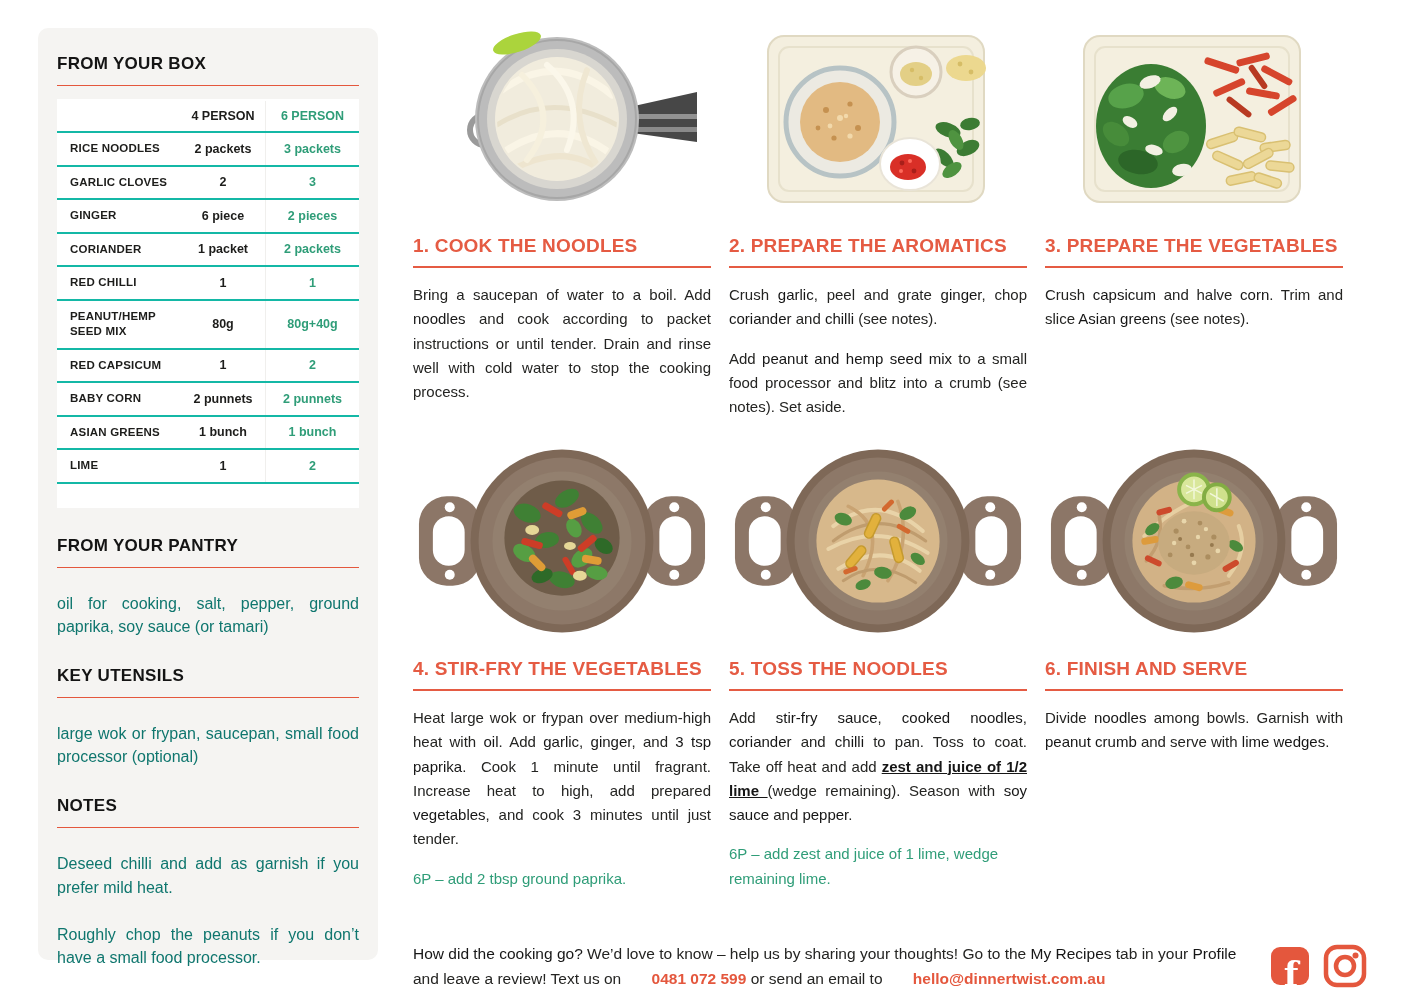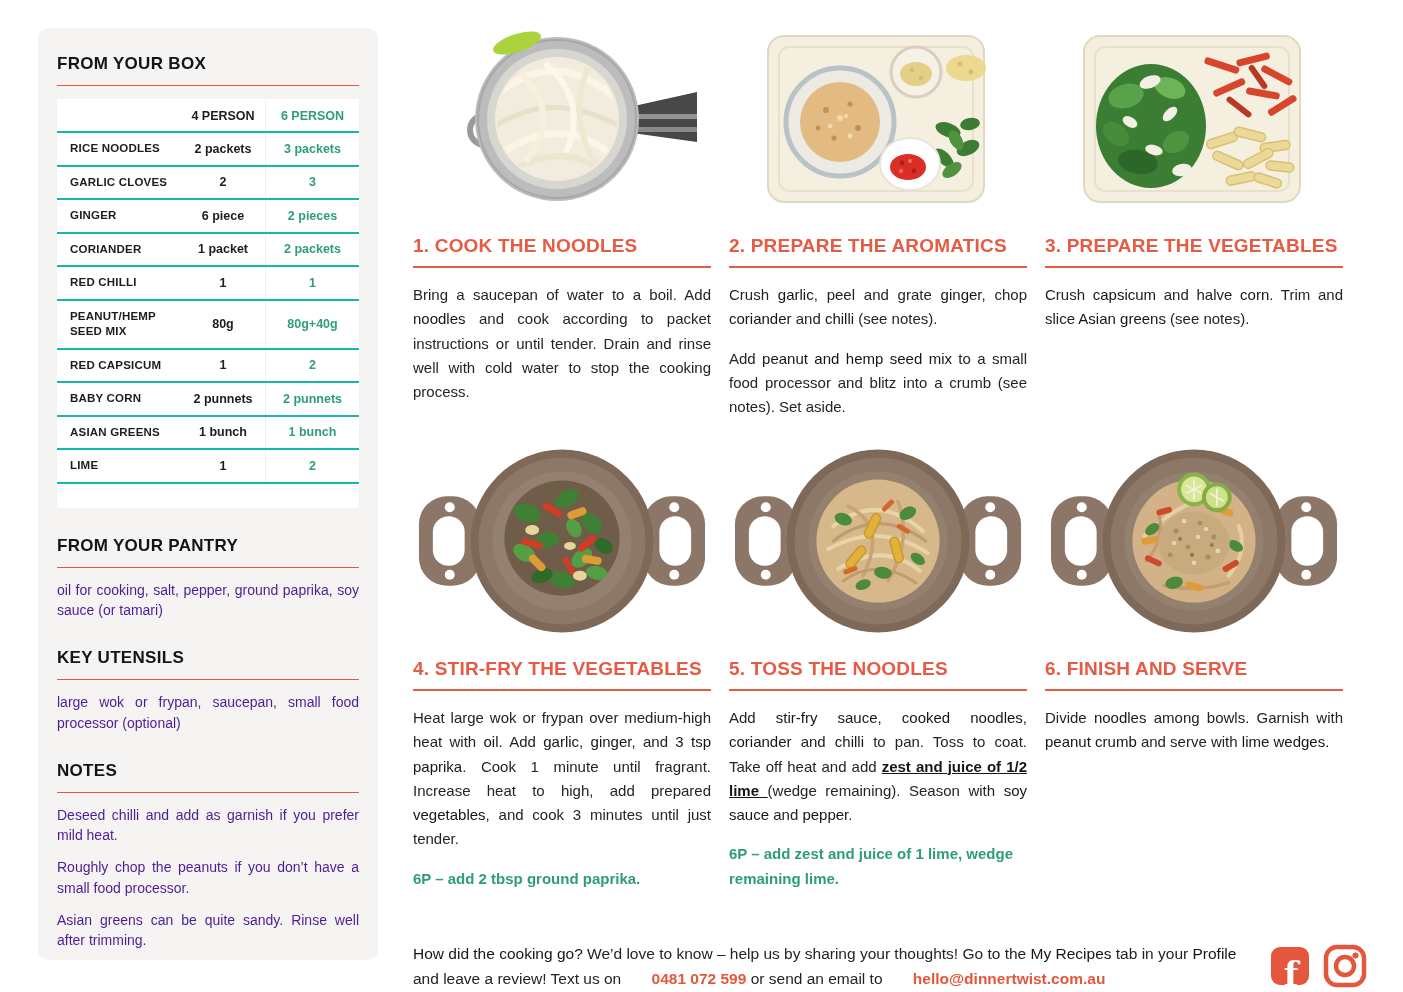--- a/index.html
+++ b/index.html
@@ -20,34 +20,34 @@
   }
   .itable{background:#ffffff;margin-top:13px;padding:2px 0 24px;}
   .trow{
     display:grid;grid-template-columns:1fr 84px 94px;align-items:stretch;
     border-bottom:2px solid #14b8a6;
   }
   .tcell{display:flex;align-items:center;padding:8px 0;}
   .tname{font-weight:700;font-size:11.5px;letter-spacing:.2px;line-height:1.35;padding-left:13px;padding-right:4px;}
   .tp4{justify-content:center;font-weight:700;font-size:12.5px;}
   .tp6{justify-content:center;font-weight:700;font-size:12.5px;color:#2f9d78;border-left:1px solid #f0efed;}
-  .side-text{font-size:14px;line-height:1.45;text-align:justify;margin:12px 0 0;color:#4c1d95;}
+  .side-text{font-size:16px;line-height:1.45;text-align:justify;margin:24px 0 0;color:#0f766e;}
   .side-gap{margin-top:28px;}
   
   .main{position:absolute;left:413px;top:30px;width:954px;}
   .grid{display:grid;grid-template-columns:298px 298px 298px;column-gap:18px;grid-template-rows:415px auto;}
   .photo{height:178px;display:flex;align-items:center;justify-content:center;}
   .photo-tall{height:192px;}
   .step-title{
     font-size:19px;font-weight:700;color:#e55b43;letter-spacing:.2px;
     margin:27px 0 0;padding-bottom:9px;border-bottom:2px solid #e55b43;
   }
   .row2 .step-title{margin-top:21px;}
   .step-text{font-size:15px;line-height:1.62;text-align:justify;margin:15px 0 0;color:#242422;}
-  .green-note{color:#2f9d78;font-weight:700;text-align:left;}
+  .green-note{color:#2f9d78;font-weight:400;text-align:left;}
   .b{font-weight:400;color:#161616;}
   .bu{font-weight:700;color:#161616;text-decoration:underline;}
   .ab{font-weight:700;color:#e4573d;margin-left:26px;}
   
   .footer{display:flex;align-items:center;margin-top:34px;}
   .footer-text{width:845px;font-size:15.5px;line-height:1.62;color:#242422;}
   .social{display:flex;gap:14px;margin-left:auto;align-items:center;}
   .fb{width:38px;height:38px;background:#e4573d;border-radius:9px;position:relative;overflow:hidden;}
   .fb span{
     position:absolute;left:50%;bottom:-6px;transform:translateX(-42%);

